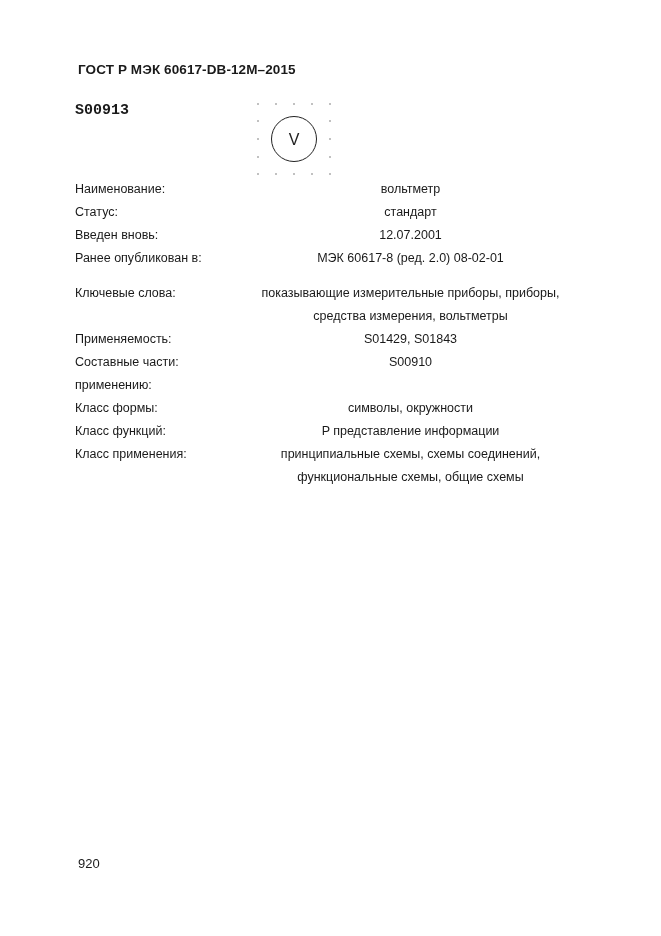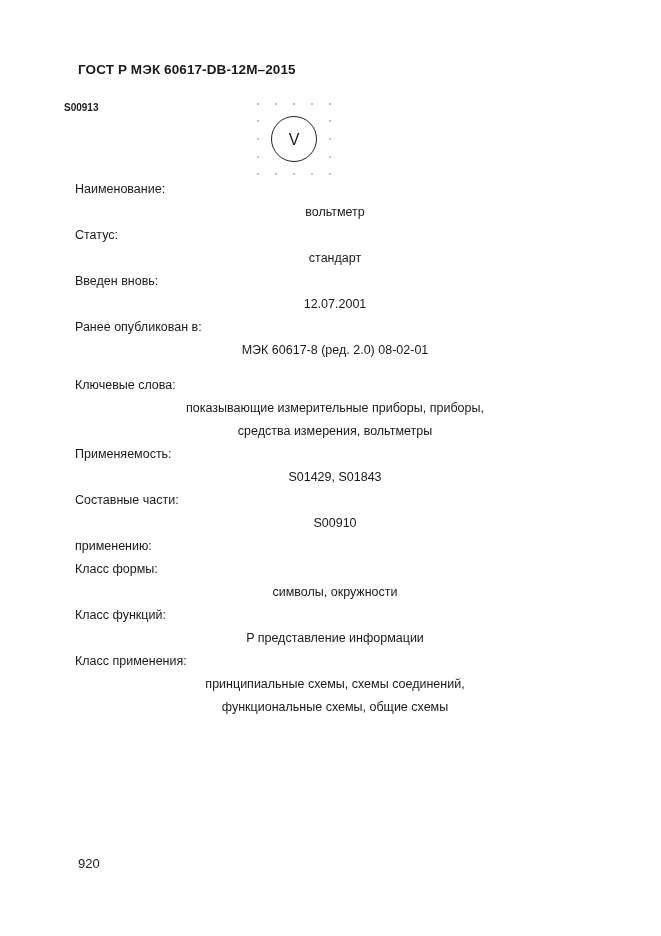--- a/index.html
+++ b/index.html
@@ -1,24 +1,24 @@
 <!DOCTYPE html>
 <html><head>
   <meta charset="utf-8">
   <style>
     html, body { margin: 0; padding: 0; }
     body {
       width: 661px; height: 936px; background: #ffffff; position: relative;
       font-family: "Liberation Sans", sans-serif; color: #1a1a1a; overflow: hidden;
     }
     .header { position: absolute; left: 78px; top: 62px; font-size: 13.5px; font-weight: bold; letter-spacing: 0.1px; }
-    .code { position: absolute; left: 64px; top: 102px; font-size: 10px; font-weight: bold; }
+    .code { position: absolute; left: 75px; top: 102px; font-size: 15px; font-weight: bold; font-family: Liberation Mono, monospace; }
     .symbol { position: absolute; left: 257px; top: 103px; width: 74px; height: 72px; }
     .rows { position: absolute; left: 75px; top: 178px; width: 520px; font-size: 12.5px; }
-    .row { display: flex; line-height: 23px; flex-direction: column; }
+    .row { display: flex; line-height: 23px; }
     .row .lbl { width: 151px; flex: none; }
     .row .val { flex: 1; text-align: center; }
     .row.gap { margin-top: 12px; }
     .page-num { position: absolute; left: 78px; top: 856px; font-size: 13px; }
   </style>
 </head>
 <body>
 
 <div class="header">ГОСТ Р МЭК 60617-DB-12M–2015</div>
 <div class="code">S00913</div>

